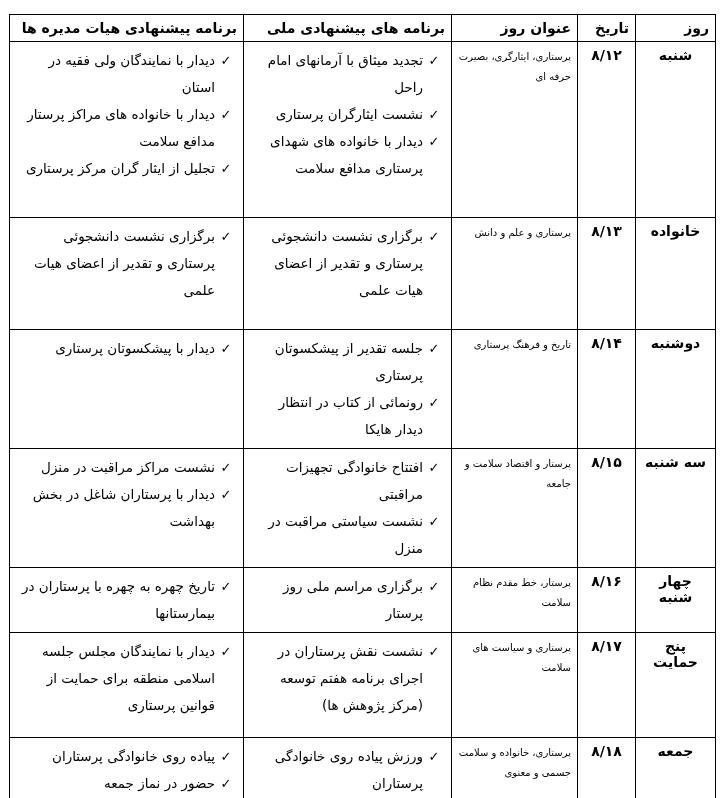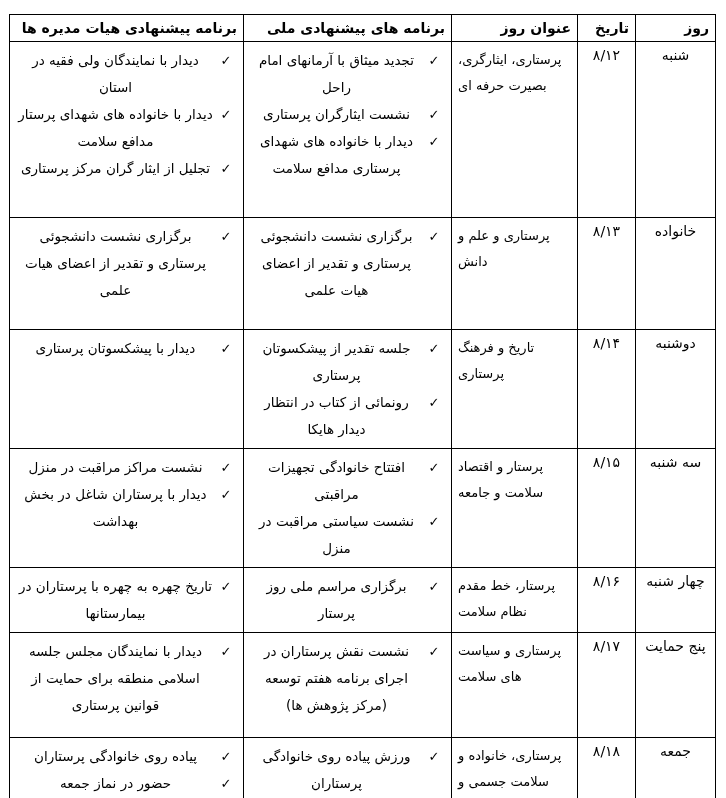--- a/index.html
+++ b/index.html
@@ -35,49 +35,49 @@
   thead th {
     font-size: 14px;
     font-weight: bold;
     text-align: right;
     padding: 4px 4px;
     height: 26px;
     vertical-align: middle;
     white-space: nowrap;
   }
   td.day-cell, td.date-cell {
-    font-weight: normal;
+    font-weight: bold;
     text-align: center;
     font-size: 14px;
     padding-top: 8px;
   }
   td.title-cell {
-    text-align: left;
-    font-size: 13px;
+    text-align: right;
+    font-size: 10px;
     line-height: 2.0;
     padding-top: 8px;
   }
   td.list-cell { padding: 7px 5px; }
   td.v-middle { vertical-align: middle; }
 
   .item {
     display: flex;
     align-items: flex-start;
     font-size: 13.5px;
     line-height: 2.0;
   }
   .check {
     flex: 0 0 22px;
     text-align: center;
     font-size: 13px;
     line-height: 2.1;
   }
   .item-text {
     flex: 1 1 auto;
-    text-align: center;
+    text-align: right;
   }
 
   tbody tr:nth-child(1) { height: 176px; }
   tbody tr:nth-child(2) { height: 112px; }
   tbody tr:nth-child(3) { height: 103px; }
   tbody tr:nth-child(4) { height: 104px; }
   tbody tr:nth-child(5) { height: 53px;  }
   tbody tr:nth-child(6) { height: 105px; }
   tbody tr:nth-child(7) { height: 95px;  }
 </style>
@@ -123,21 +123,21 @@
           </div>
         </td>
     <td class="list-cell">
           <div class="list">
             <div class="item">
               <span class="check">✓</span>
               <span class="item-text">دیدار با نمایندگان ولی فقیه در استان</span>
             </div>
             <div class="item">
               <span class="check">✓</span>
-              <span class="item-text">دیدار با خانواده های شهدای پرستار مدافع سلامت</span>
+              <span class="item-text">دیدار با خانواده های مراکز پرستار مدافع سلامت</span>
             </div>
             <div class="item">
               <span class="check">✓</span>
               <span class="item-text">تجلیل از ایثار گران مرکز پرستاری</span>
             </div>
           </div>
         </td>
   </tr>
       <tr>
     <td class="day-cell">خانواده</td>

